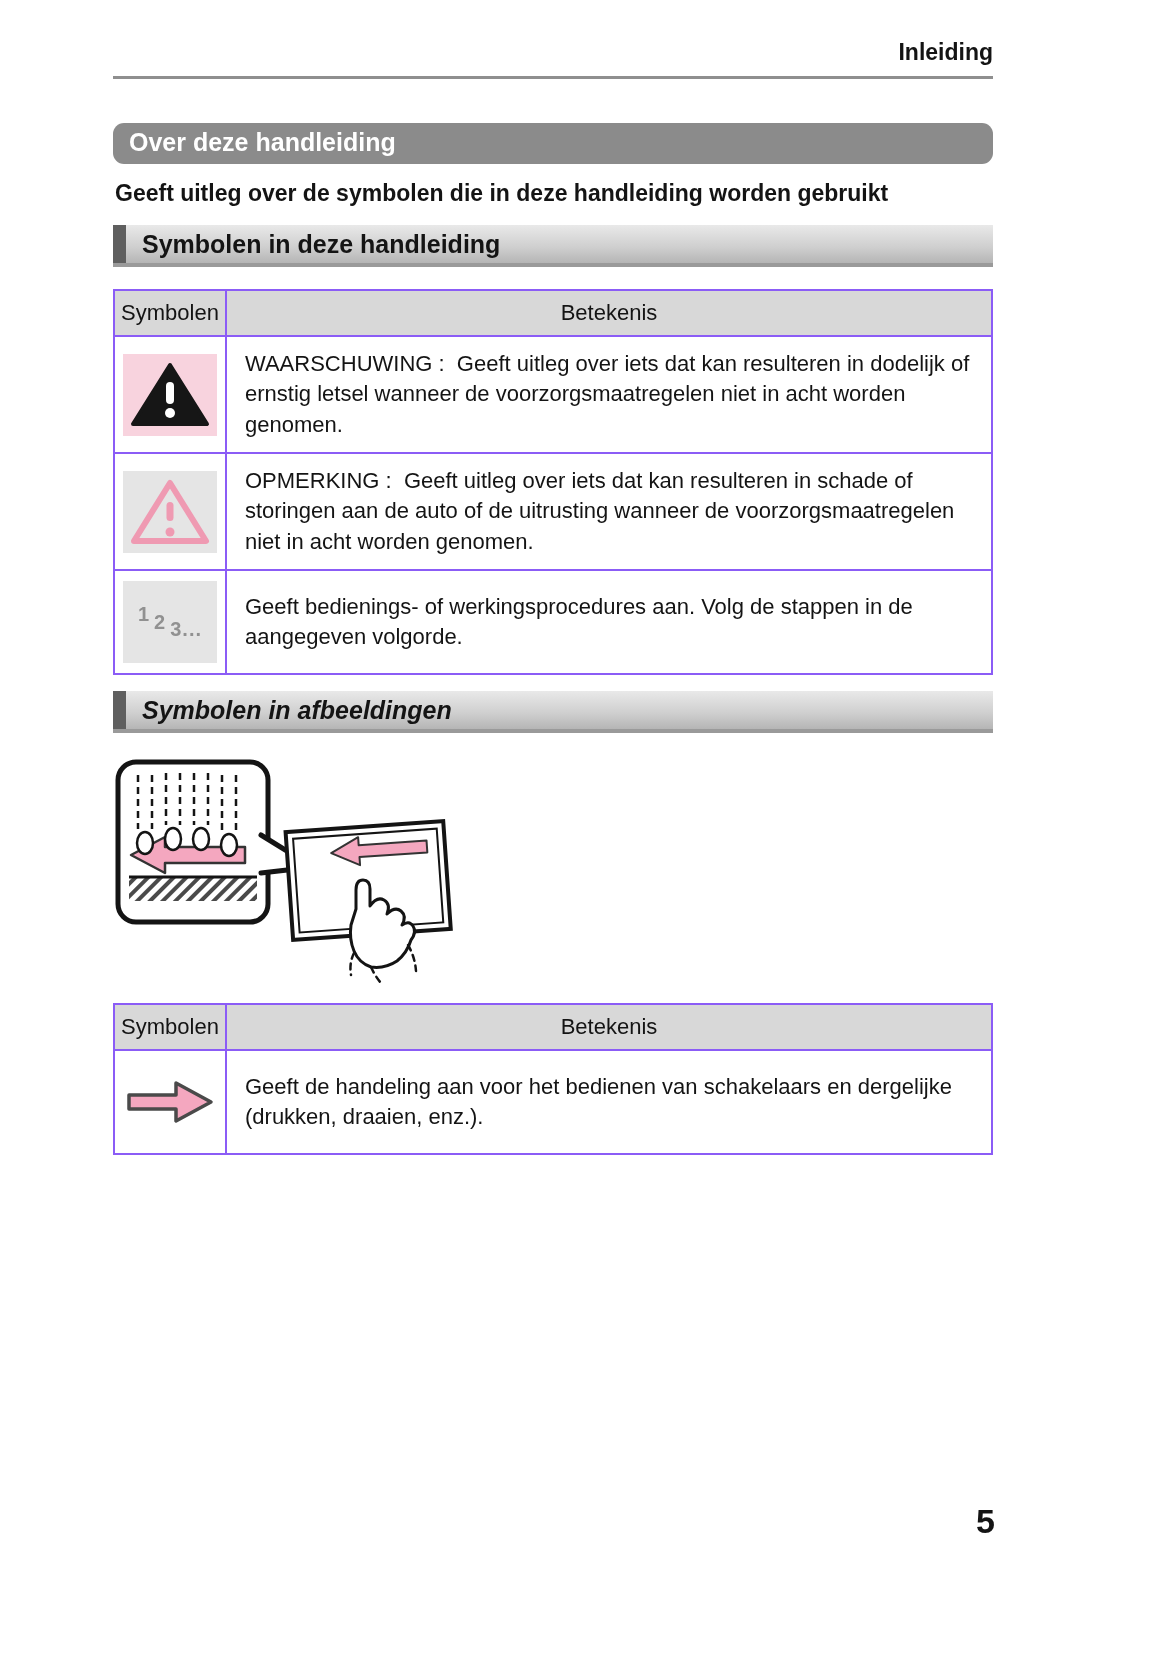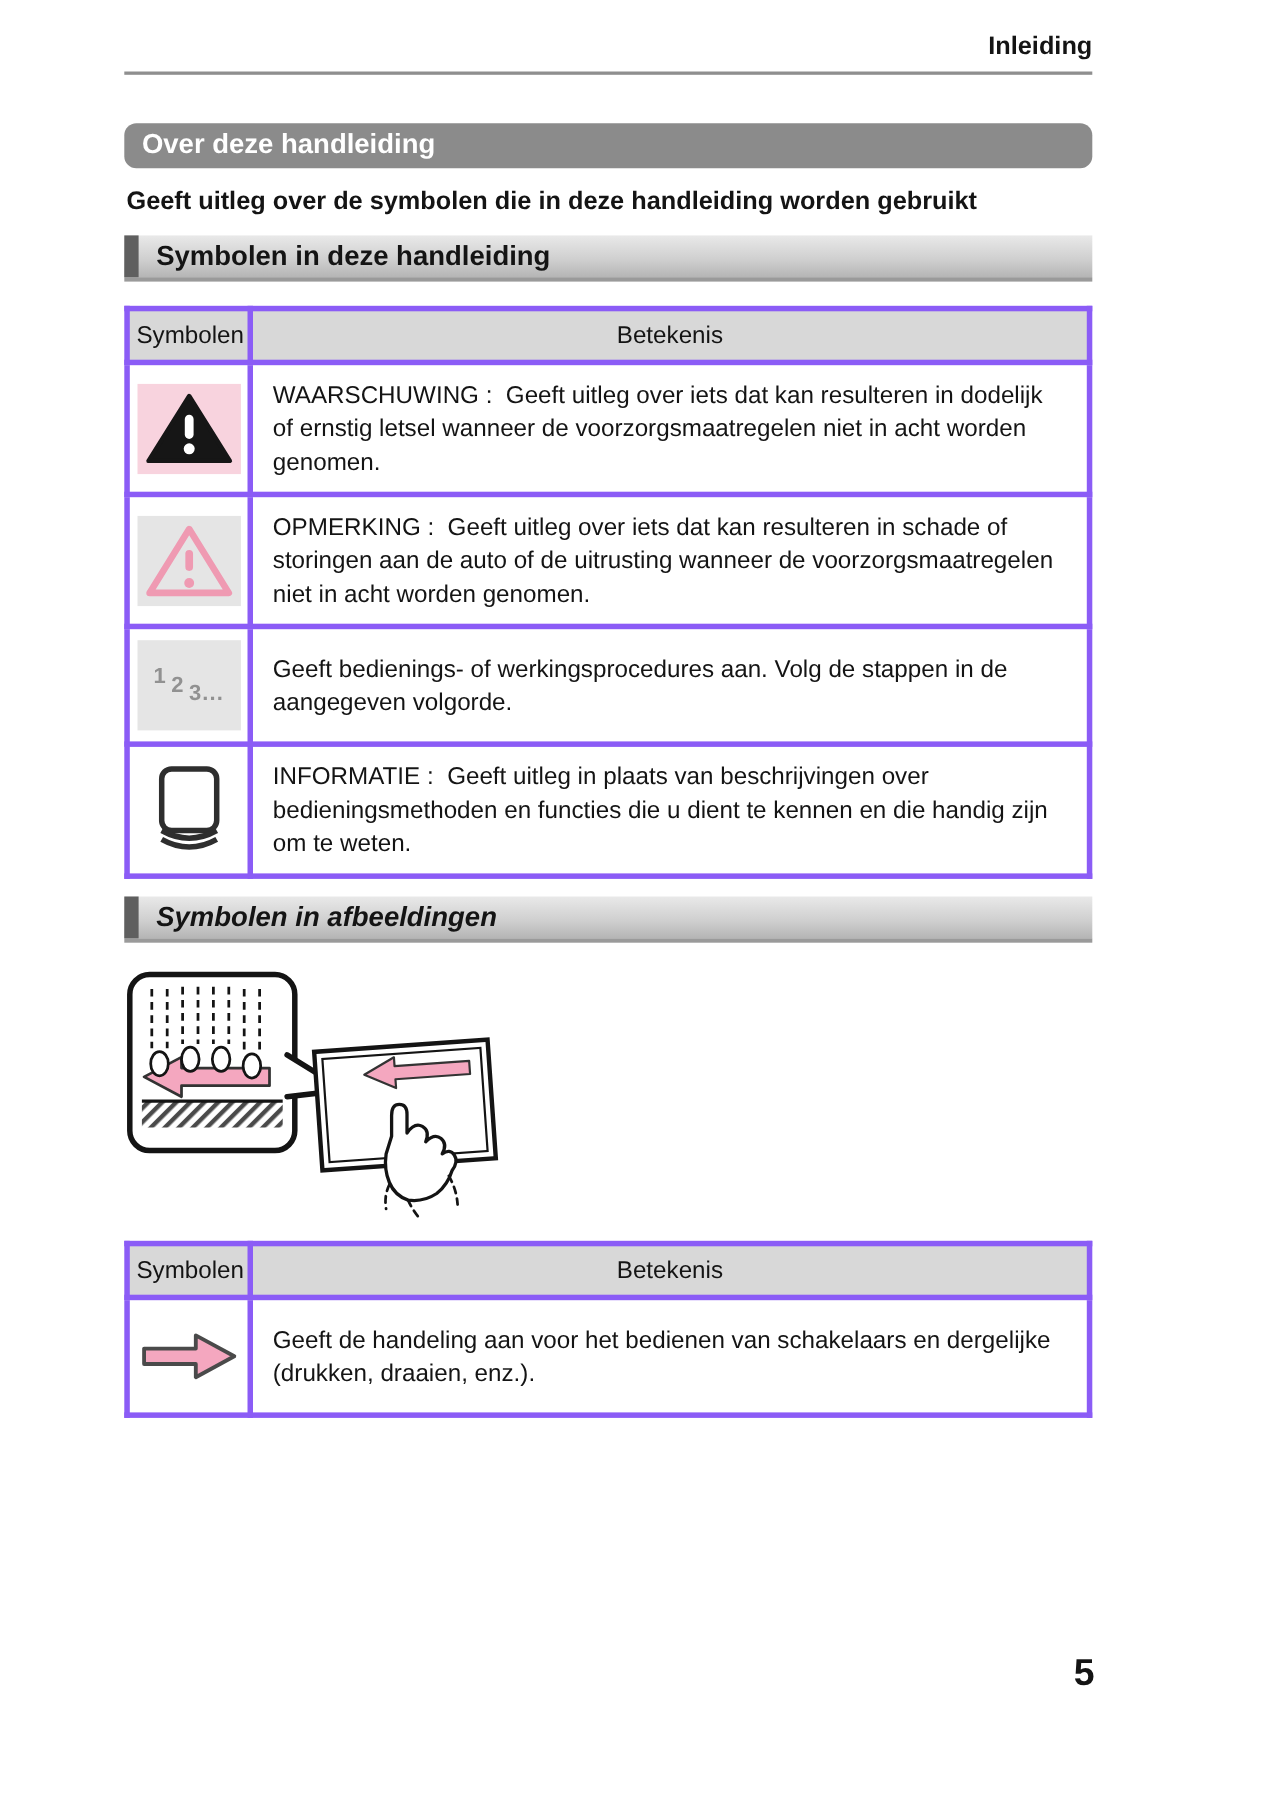--- a/index.html
+++ b/index.html
@@ -6,21 +6,21 @@
   html, body { background: #ffffff; }
   body {
     width: 1165px; height: 1653px;
     font-family: "Liberation Sans", sans-serif;
     color: #141414;
     overflow: hidden;
   }
   .page {
     position: relative;
     width: 1165px; height: 1178px;
-    padding: 28px 172px 0 113px;
+    padding: 39px 172px 0 113px;
   }
   .page-header {
     text-align: right;
     font-size: 23px;
     font-weight: bold;
   }
   .header-rule {
     height: 3px;
     background: #8f8f8f;
     margin-top: 10px;
@@ -57,21 +57,21 @@
     font-weight: bold;
     padding-left: 16px;
     align-self: center;
   }
   table.symbols {
     width: 100%;
     border-collapse: collapse;
     table-layout: fixed;
   }
   table.symbols th, table.symbols td {
-    border: 5px solid #8b5cf6;
+    border: 2px solid #8b5cf6;
     margin-top: 36px;
   }
   table.symbols th {
     background: #d8d8d8;
     font-size: 22px;
     font-weight: normal;
     padding: 9px 6px;
     text-align: center;
   }
   th.col-symbol { width: 112px; }
@@ -170,32 +170,20 @@
         <td class="desc">OPMERKING :  Geeft uitleg over iets dat kan resulteren in schade of storingen aan de auto of de uitrusting wanneer de voorzorgsmaatregelen niet in acht worden genomen.</td>
       </tr>
       <tr>
         <td class="sym-cell">
           <div class="icon-block gray">
             <span class="steps-text"><span class="s1">1</span><span class="s2">2</span><span class="s3">3...</span></span>
           </div>
         </td>
         <td class="desc">Geeft bedienings- of werkingsprocedures aan. Volg de stappen in de aangegeven volgorde.</td>
       </tr>
-      <tr>
-        <td class="sym-cell">
-          <div class="icon-block plain">
-            <svg width="58" height="80" viewBox="0 0 58 80" aria-hidden="true">
-              <rect x="4" y="4" width="50" height="56" rx="9" fill="none" stroke="#2e2e2e" stroke-width="5"></rect>
-              <path d="M4 60 q25 14 50 0" fill="none" stroke="#2e2e2e" stroke-width="5"></path>
-              <path d="M4 68 q25 14 50 0" fill="none" stroke="#2e2e2e" stroke-width="5"></path>
-            </svg>
-          </div>
-        </td>
-        <td class="desc">INFORMATIE :  Geeft uitleg in plaats van beschrijvingen over bedieningsmethoden en functies die u dient te kennen en die handig zijn om te weten.</td>
-      </tr>
     </tbody>
   </table>
 
   <div class="section-header mt">
     <span class="section-accent"></span>
     <span class="section-title">Symbolen in afbeeldingen</span>
   </div>
 
   <div class="illustration">
     <svg width="342" height="228" viewBox="0 0 342 228" aria-hidden="true">

